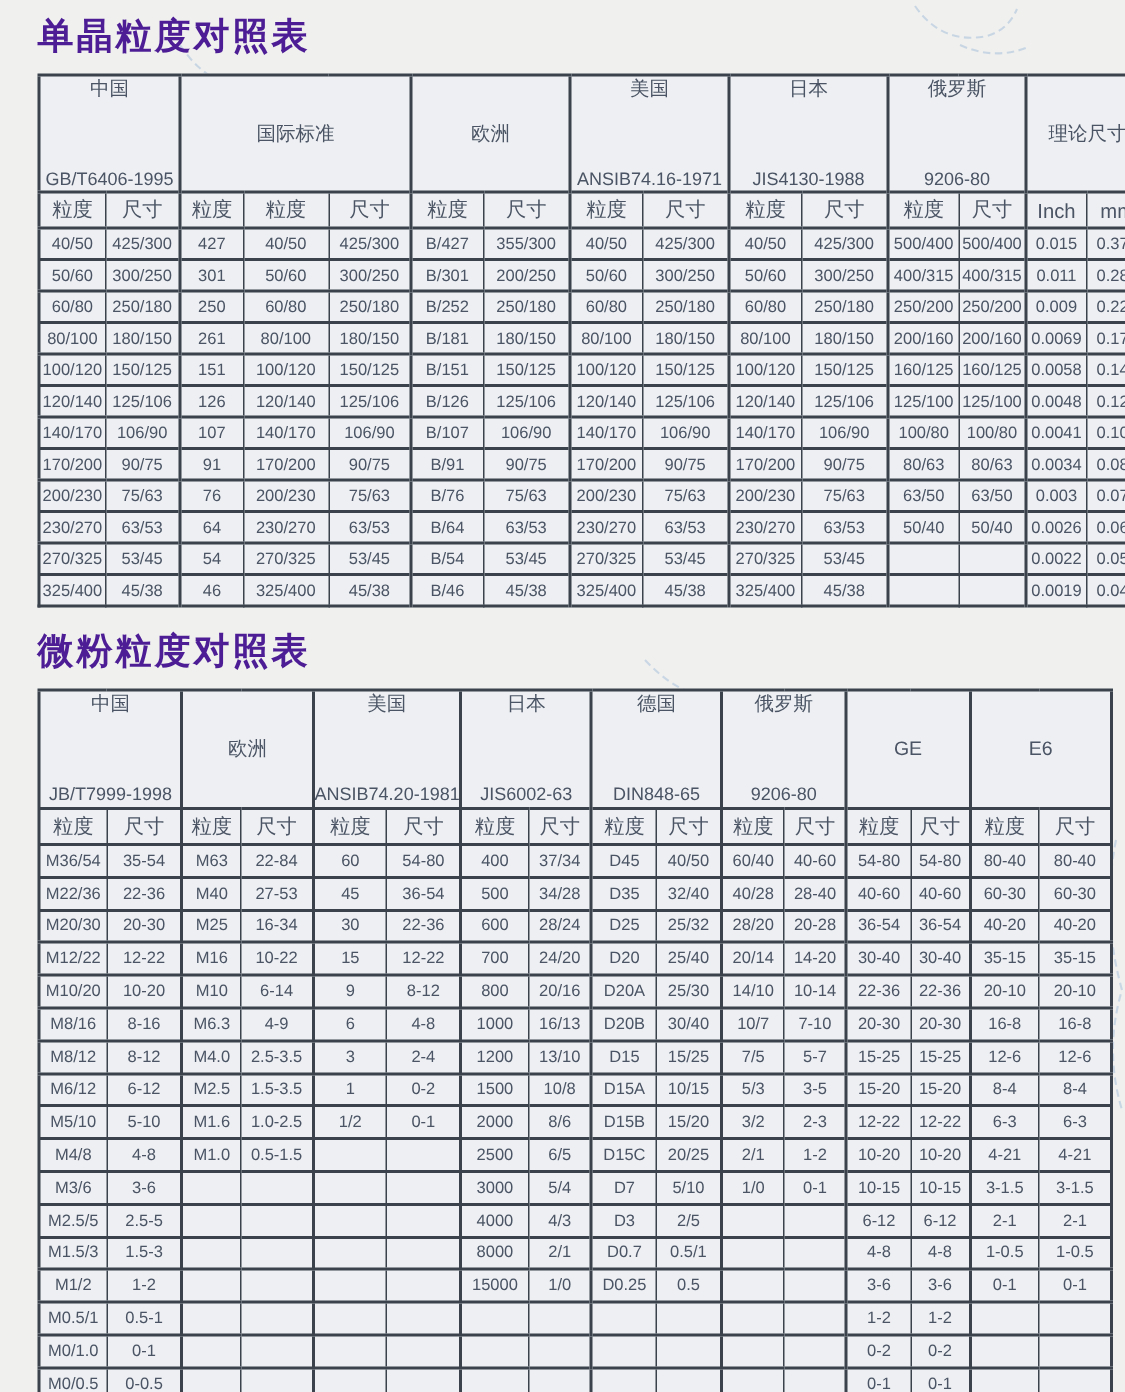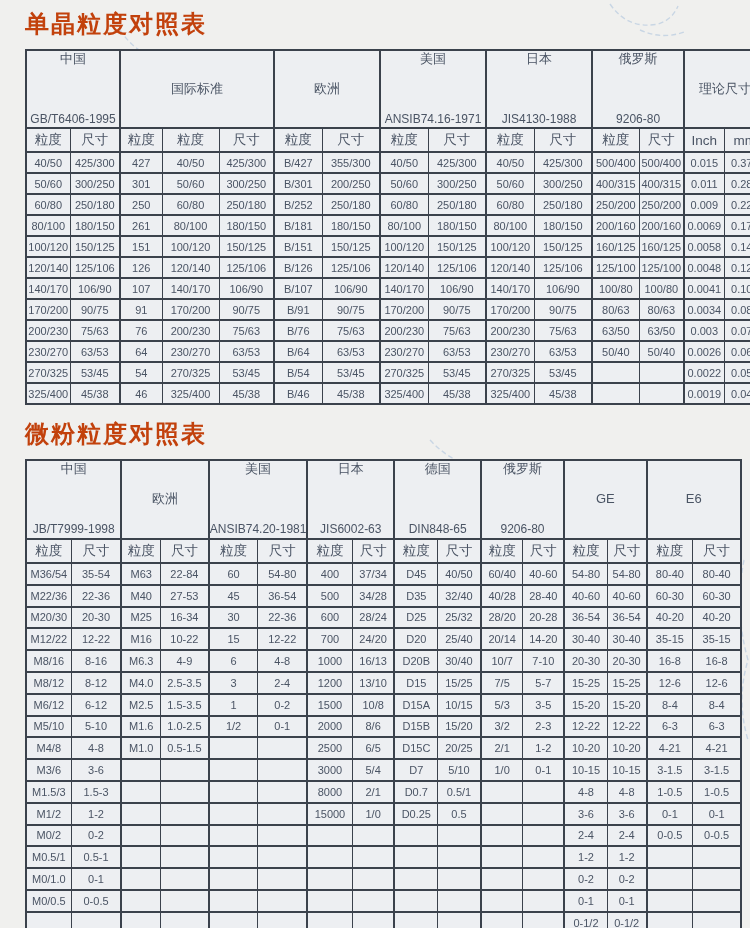--- a/index.html
+++ b/index.html
@@ -1,19 +1,19 @@
 <!DOCTYPE html>
 <html><head>
 <meta charset="utf-8">
 <style>
   html,body{margin:0;padding:0;}
   .page{position:relative;width:750px;height:928px;background:#f0f0ee;overflow:hidden;
         font-family:"Liberation Sans",sans-serif;}
   .content{position:relative;padding:4px 0 0 25px;z-index:2;}
-  .title{font-size:24px;font-weight:bold;color:#c2410c;letter-spacing:2px;margin:4px 0 9px 0;}
+  .title{font-size:24px;font-weight:bold;color:#4c1d95;letter-spacing:2px;margin:4px 0 9px 0;}
   .title2{margin-top:13px;}
   table.grit{border-collapse:collapse;table-layout:fixed;background:#edeff2;
              border:2px solid #3b424c;}
   .grit th,.grit td{border-left:1px solid #3b424c;border-top:2px solid #3b424c;
              text-align:center;vertical-align:middle;color:#4a5464;padding:0;
              overflow:hidden;white-space:nowrap;}
   .grit .gb{border-left-width:2px;}
   .grit th.group{font-weight:normal;}
   #table1 th.group{height:44px;}
   #table2 th.group{height:36px;}
@@ -497,20 +497,38 @@
             <td class="gb">D20</td>
             <td>25/40</td>
             <td class="gb">20/14</td>
             <td>14-20</td>
             <td class="gb">30-40</td>
             <td>30-40</td>
             <td class="gb">35-15</td>
             <td>35-15</td>
           </tr>
           <tr>
+            <td>M10/20</td>
+            <td>10-20</td>
+            <td class="gb">M10</td>
+            <td>6-14</td>
+            <td class="gb">9</td>
+            <td>8-12</td>
+            <td class="gb">800</td>
+            <td>20/16</td>
+            <td class="gb">D20A</td>
+            <td>25/30</td>
+            <td class="gb">14/10</td>
+            <td>10-14</td>
+            <td class="gb">22-36</td>
+            <td>22-36</td>
+            <td class="gb">20-10</td>
+            <td>20-10</td>
+          </tr>
+          <tr>
             <td>M8/16</td>
             <td>8-16</td>
             <td class="gb">M6.3</td>
             <td>4-9</td>
             <td class="gb">6</td>
             <td>4-8</td>
             <td class="gb">1000</td>
             <td>16/13</td>
             <td class="gb">D20B</td>
             <td>30/40</td>
@@ -605,20 +623,38 @@
             <td class="gb">D7</td>
             <td>5/10</td>
             <td class="gb">1/0</td>
             <td>0-1</td>
             <td class="gb">10-15</td>
             <td>10-15</td>
             <td class="gb">3-1.5</td>
             <td>3-1.5</td>
           </tr>
           <tr>
+            <td>M2.5/5</td>
+            <td>2.5-5</td>
+            <td class="gb"></td>
+            <td></td>
+            <td class="gb"></td>
+            <td></td>
+            <td class="gb">4000</td>
+            <td>4/3</td>
+            <td class="gb">D3</td>
+            <td>2/5</td>
+            <td class="gb"></td>
+            <td></td>
+            <td class="gb">6-12</td>
+            <td>6-12</td>
+            <td class="gb">2-1</td>
+            <td>2-1</td>
+          </tr>
+          <tr>
             <td>M1.5/3</td>
             <td>1.5-3</td>
             <td class="gb"></td>
             <td></td>
             <td class="gb"></td>
             <td></td>
             <td class="gb">8000</td>
             <td>2/1</td>
             <td class="gb">D0.7</td>
             <td>0.5/1</td>
@@ -639,38 +675,20 @@
             <td class="gb">15000</td>
             <td>1/0</td>
             <td class="gb">D0.25</td>
             <td>0.5</td>
             <td class="gb"></td>
             <td></td>
             <td class="gb">3-6</td>
             <td>3-6</td>
             <td class="gb">0-1</td>
             <td>0-1</td>
-          </tr>
-          <tr>
-            <td>M0/2</td>
-            <td>0-2</td>
-            <td class="gb"></td>
-            <td></td>
-            <td class="gb"></td>
-            <td></td>
-            <td class="gb"></td>
-            <td></td>
-            <td class="gb"></td>
-            <td></td>
-            <td class="gb"></td>
-            <td></td>
-            <td class="gb">2-4</td>
-            <td>2-4</td>
-            <td class="gb">0-0.5</td>
-            <td>0-0.5</td>
           </tr>
           <tr>
             <td>M0.5/1</td>
             <td>0.5-1</td>
             <td class="gb"></td>
             <td></td>
             <td class="gb"></td>
             <td></td>
             <td class="gb"></td>
             <td></td>

